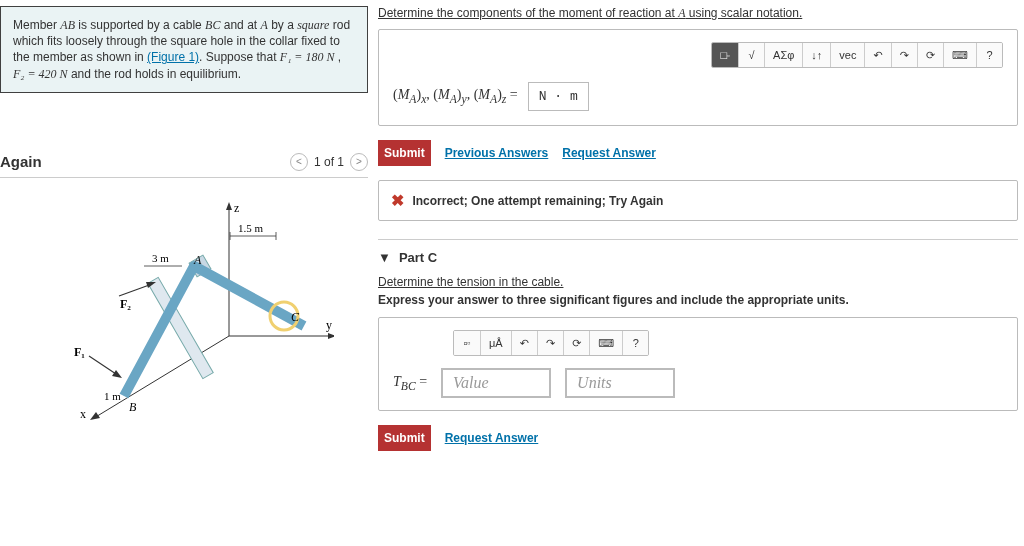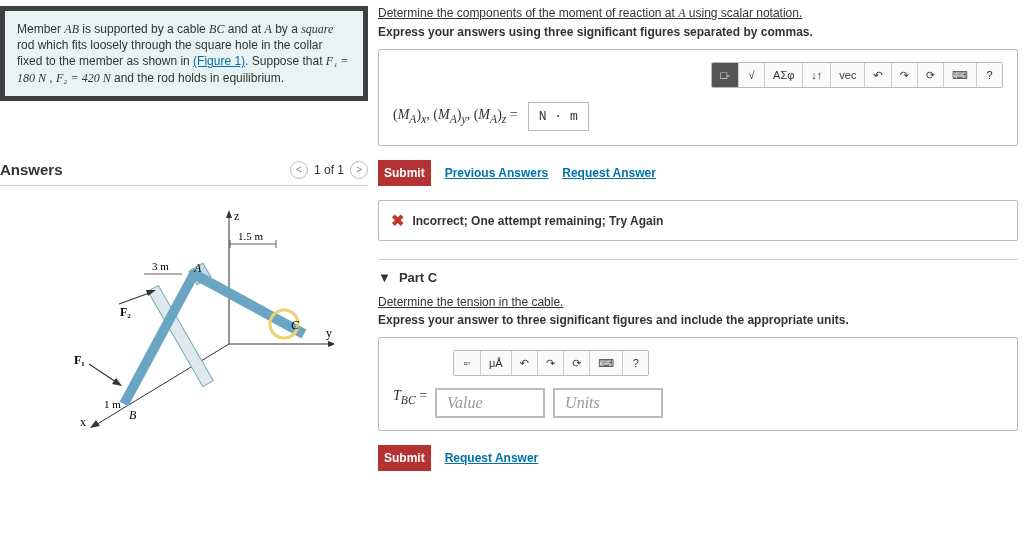--- a/index.html
+++ b/index.html
@@ -1,19 +1,19 @@
 <!DOCTYPE html>
 <html><head>
 <meta charset="utf-8">
 <style>
   * { box-sizing: border-box; margin: 0; padding: 0; }
   body { width: 1024px; height: 546px; font-family: Arial, Helvetica, sans-serif; font-size: 12px; color: #333; background: #fff; display: flex; }
   .left-col { width: 378px; padding: 6px 10px 0 0; }
   .right-col { flex: 1; padding: 6px 6px 0 0; }
-  .problem-box { background: #eaf3f4; border: 5px solid #404040; padding: 10px 12px; font-size: 12px; line-height: 1.35; }
+  .problem-box { background: #eaf3f4; border: 1px solid #404040; padding: 10px 12px; font-size: 12px; line-height: 1.35; }
   .problem-box .it { font-style: italic; font-family: 'Times New Roman', serif; }
   .problem-box .link { color: #0071a9; text-decoration: underline; cursor: pointer; }
   .fig-head { display: flex; justify-content: space-between; align-items: center; margin: 60px 0 8px 0; border-bottom: 1px solid #ccc; padding-bottom: 6px;}
   .fig-head h3 { font-size: 15px; font-weight: bold; }
   .pager { display: flex; align-items: center; gap: 6px; }
   .pager-btn { width: 18px; height: 18px; border-radius: 50%; border: 1px solid #bbb; background: #fff; display: flex; align-items:center; justify-content:center; font-size:10px; color:#888; cursor:pointer; }
   .fig-area { display:flex; justify-content:center; padding-top:10px;}
   .instr { font-size: 12px; margin-bottom: 4px; text-decoration: underline; }
   .instr-bold { font-weight: bold; font-size: 12px; margin-bottom: 10px; }
   .answer-panel { border: 1px solid #bbb; border-radius: 2px; padding: 12px 14px 14px 14px; margin-top: 8px; }
@@ -27,35 +27,35 @@
   .btn-row { display:flex; align-items:center; gap:14px; margin-top:14px;}
   .submit-btn { background:#b53232; color:#fff; border:none; padding:6px 6px; font-size:12px; font-weight:bold; cursor:pointer;}
   .alink { color:#0071a9; text-decoration:underline; font-size:12px; cursor:pointer; font-weight:bold;}
   .feedback { border:1px solid #bbb; border-radius:2px; padding:10px 12px; margin-top:14px; display:flex; align-items:center; gap:8px; font-weight:bold; font-size:12px;}
   .feedback .x { color:#c0392b; font-size:16px; font-weight:bold;}
   .part-head { display:flex; align-items:center; gap:8px; border-top:1px solid #ccc; padding-top:10px; margin-top:18px; font-weight:bold; font-size:13px;}
   .part-c-panel { border:1px solid #bbb; border-radius:2px; padding:12px 14px; margin-top:10px;}
   .mini-toolbar { display:inline-flex; border:1px solid #bbb; border-radius:2px; overflow:hidden; margin-left: 60px;}
   .mini-toolbar .tb { border-left:1px solid #ccc; padding:4px 8px; font-size:11px; min-width:26px; height:24px; display:flex; align-items:center; justify-content:center; background:#fafafa; cursor:pointer;}
   .mini-toolbar .tb:first-child { border-left:none; }
-  .valueunit-row { display:flex; align-items:flex-start; gap:8px; margin-top:12px;}
+  .valueunit-row { display:flex; align-items:center; gap:14px; margin-top:12px;}
   .valueunit-row .lbl { font-family:'Times New Roman', serif; font-size:14px;}
   .valueunit-row .field { border:2px solid #bbb; height:30px; padding:12px 10px; font-family:'Times New Roman', serif; font-size:16px; color:#999; font-style:italic; display:flex; align-items:center; min-width:110px; background:#fff;}
   svg text { font-family:'Times New Roman', serif; }
 </style>
 </head>
 <body>
 
 <div class="left-col">
   <div class="problem-box">
     <span>Member </span><span class="it">AB</span><span> is supported by a cable </span><span class="it">BC</span><span> and at </span><span class="it">A</span><span> by a </span><span class="it">square</span><span> rod which fits loosely through the square hole in the collar fixed to the member as shown in </span><span class="link">(Figure 1)</span><span>. Suppose that </span><span class="it">F₁ = 180  N</span><span> , </span><span class="it">F₂ = 420  N</span><span> and the rod holds in equilibrium.</span>
   </div>
 
   <div class="fig-head">
-    <h3>Answers</h3>
+    <h3>Again</h3>
     <div class="pager">
       <div class="pager-btn">&lt;</div>
       <span>1 of 1</span>
       <div class="pager-btn">&gt;</div>
     </div>
   </div>
 
   <div class="fig-area">
     <svg width="300" height="230" viewBox="0 0 300 230">
       <line x1="195" y1="10" x2="195" y2="140" stroke="#333" stroke-width="1"></line>
@@ -92,21 +92,20 @@
       <polygon points="122,86 112,86 114,92" fill="#333"></polygon>
       <text x="86" y="112" font-size="12" font-weight="bold">F₂</text>
     </svg>
   </div>
 </div>
 
 <div class="right-col">
   <p class="instr">
     <span>Determine the components of the moment of reaction at </span><span style="font-style:italic;font-family:'Times New Roman',serif">A</span><span> using scalar notation.</span>
   </p>
-  <p class="instr-bold">Express your answers using three significant figures separated by commas.</p>
 
   <div class="answer-panel">
     <div class="toolbar">
       <div class="tb">□<sub style="font-size:7px">▫</sub></div>
       <div class="tb">√</div>
       <div class="tb">ΑΣφ</div>
       <div class="tb">↓↑</div>
       <div class="tb">vec</div>
       <div class="tb">↶</div>
       <div class="tb">↷</div>

